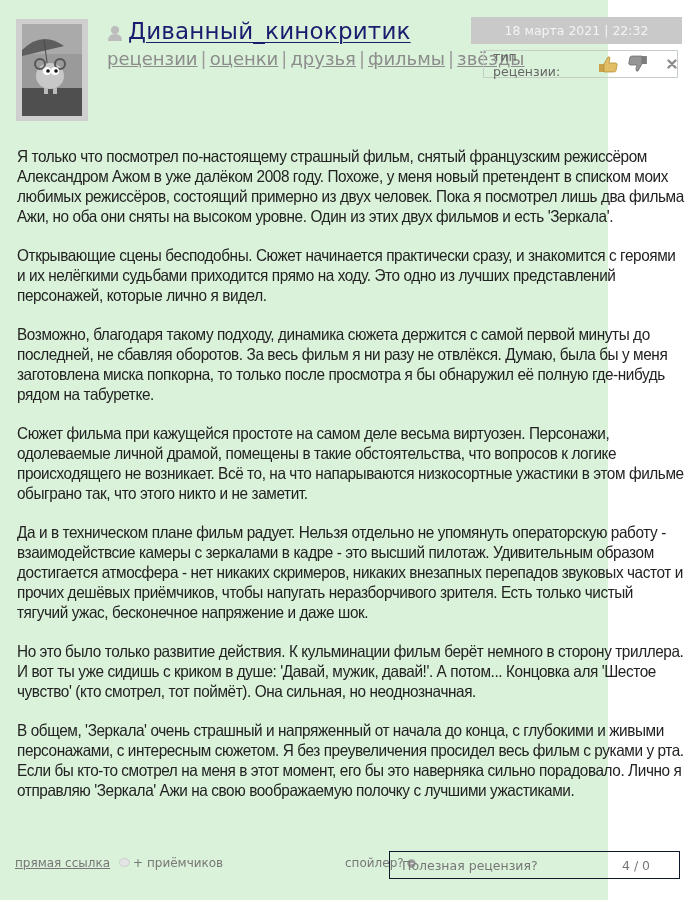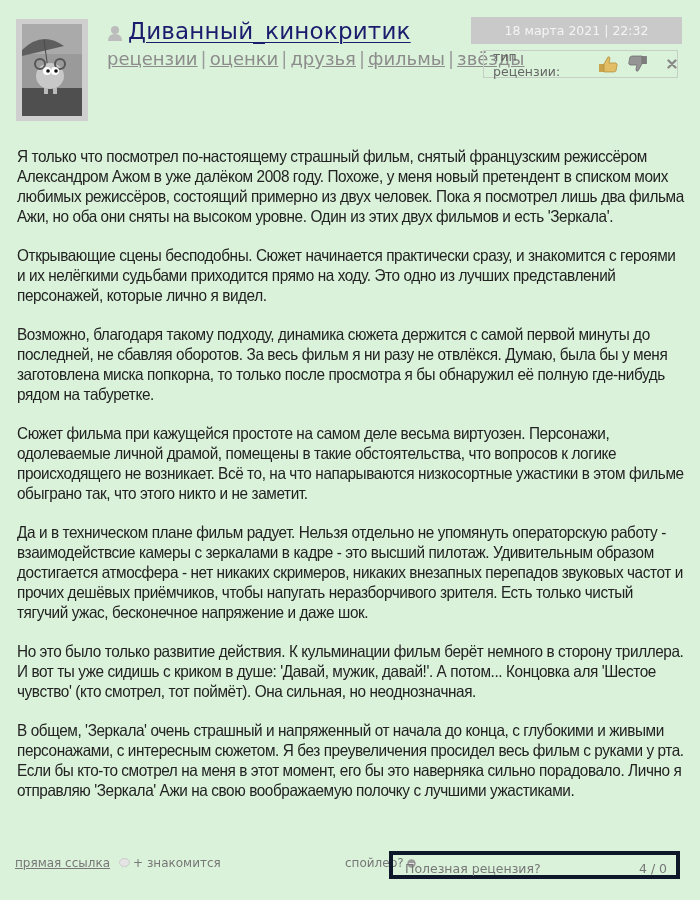--- a/index.html
+++ b/index.html
@@ -3,21 +3,21 @@
   <meta charset="utf-8">
   <style>
     html, body { margin: 0; padding: 0; }
     body {
       width: 700px; height: 902px; overflow: hidden;
       background: #ffffff;
       font-family: "Liberation Sans", sans-serif;
     }
     .card {
       position: absolute; left: 0; top: 0;
-      width: 700px; height: 900px;
+      width: 608px; height: 900px;
       background: #daf2da;
     }
     .avatar-frame {
       position: absolute; left: 16px; top: 19px;
       width: 72px; height: 102px;
       background: #cfcfcf;
     }
     .avatar-img {
       position: absolute; left: 6px; top: 5px; width: 60px; height: 92px;
       background: #8e8e8e;
@@ -78,28 +78,28 @@
     .bubble { width: 11px; height: 11px; margin: 0 3px 0 9px; }
     .spoiler {
       position: absolute; left: 305px; top: 856px;
       font-family: "DejaVu Sans", sans-serif;
       font-size: 12px; color: #777; display: flex; align-items: center; margin-left: 40px;
     }
     .spoiler-dot { width: 9px; height: 9px; margin-left: 3px; cursor: pointer; }
     .useful-box {
       position: absolute; left: 389px; top: 851px;
       width: 291px; height: 28px;
-      border: 4px solid #0f172a; box-sizing: border-box;
+      border: 1px solid #0f172a; box-sizing: border-box;
       font-family: "DejaVu Sans", sans-serif;
       font-size: 12.5px; color: #777;
     }
     .useful-box .q { position: absolute; left: 12px; top: 6px; }
     .useful-box .yesno { position: absolute; left: 168px; top: 16px; margin-top: 36px; }
     .useful-box .yesno a { color: #777; text-decoration: underline; cursor: pointer; }
-    .useful-box .score { position: absolute; left: 246px; top: 6px; }
+    .useful-box .score { position: absolute; left: 232px; top: 6px; }
   </style>
 </head>
 <body>
 
 <div class="card">
 
   <div class="avatar-frame">
     <div class="avatar-img">
       <svg width="60" height="92" viewBox="0 0 60 92">
         <rect width="60" height="92" fill="#9a9a9a"></rect>
@@ -159,21 +159,21 @@
     <p>Но это было только развитие действия. К кульминации фильм берёт немного в сторону триллера. И вот ты уже сидишь с криком в душе: 'Давай, мужик, давай!'. А потом... Концовка аля 'Шестое чувство' (кто смотрел, тот поймёт). Она сильная, но неоднозначная.</p>
     <p>В общем, 'Зеркала' очень страшный и напряженный от начала до конца, с глубокими и живыми персонажами, с интересным сюжетом. Я без преувеличения просидел весь фильм с руками у рта. Если бы кто-то смотрел на меня в этот момент, его бы это наверняка сильно порадовало. Лично я отправляю 'Зеркала' Ажи на свою воображаемую полочку с лучшими ужастиками.</p>
   </div>
 
   <div class="footer-left">
     <a>прямая ссылка</a>
     <svg class="bubble" viewBox="0 0 11 11">
       <ellipse cx="5.5" cy="4.5" rx="5" ry="4" fill="#e4e4e4" stroke="#c4c4c4" stroke-width="0.8"></ellipse>
       <path d="M3 8 L2.5 10.5 L5.5 8.3 Z" fill="#d8d8d8"></path>
     </svg>
-    <span>+ знакомится</span>
+    <span>+ приёмчиков</span>
   </div>
 
   <div class="spoiler">
     <span>спойлер?</span>
     <svg class="spoiler-dot" viewBox="0 0 9 9">
       <circle cx="4.5" cy="4.5" r="4.2" fill="#9a9a9a"></circle>
       <rect x="2" y="4" width="5" height="1.3" fill="#e6e6e6"></rect>
     </svg>
   </div>
 

